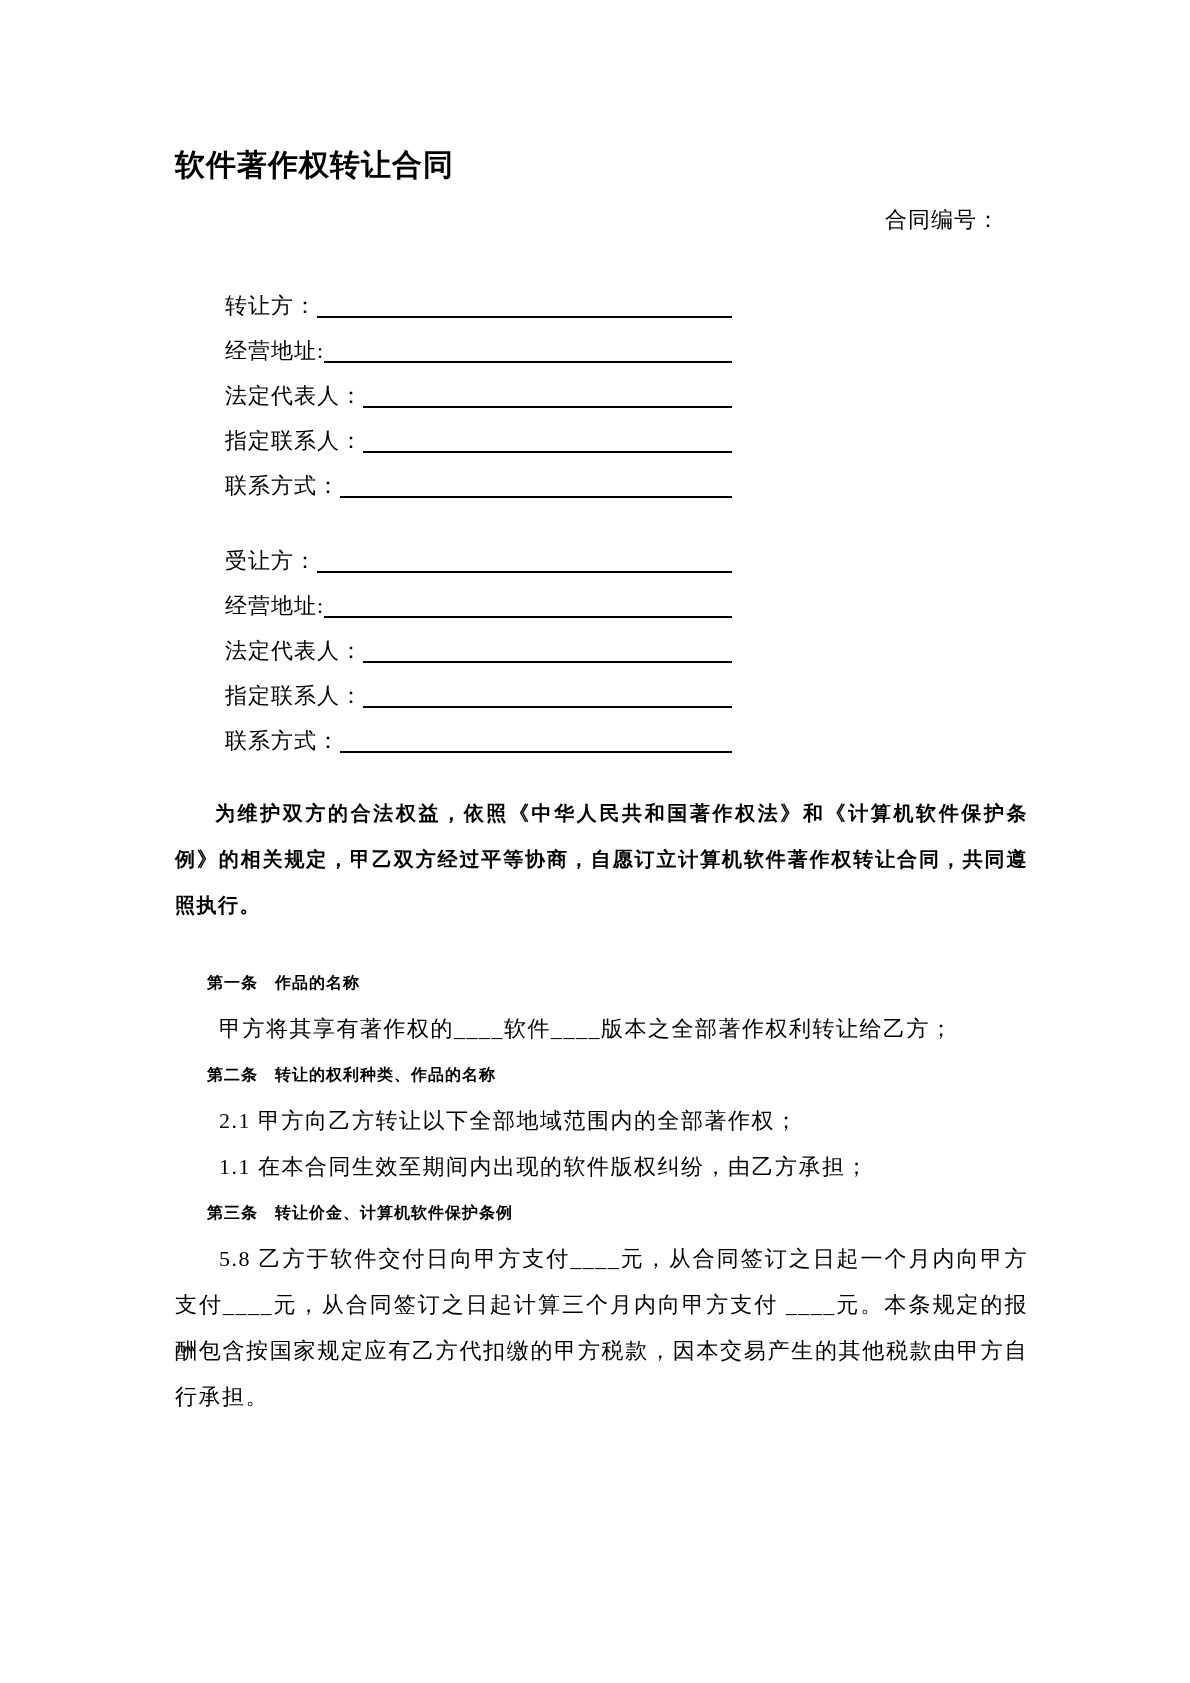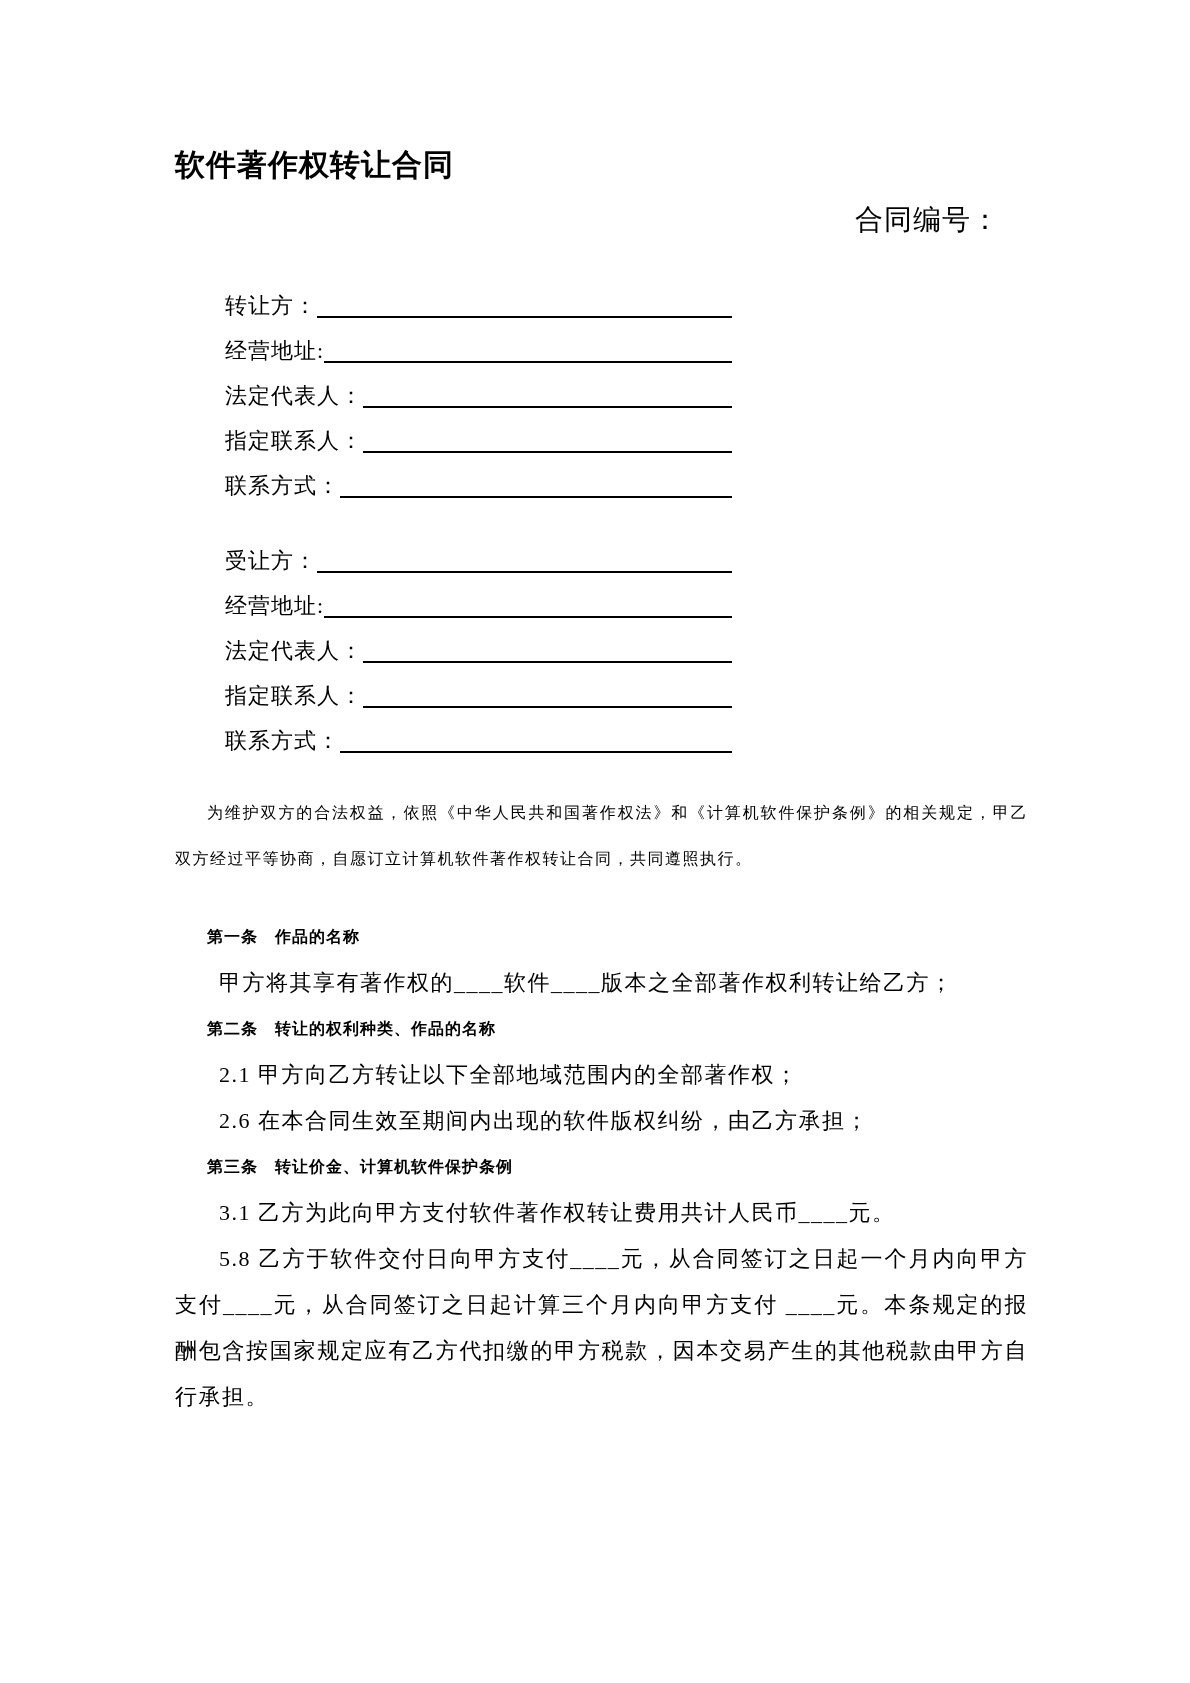--- a/index.html
+++ b/index.html
@@ -23,21 +23,21 @@
     margin: 0;
     font-size: 30px;
     line-height: 34px;
     font-weight: bold;
     letter-spacing: 1px;
   }
   .contract-no-row {
     margin-top: 24px;
     padding-right: 28px;
     text-align: right;
-    font-size: 28px;
+    font-size: 22px;
     line-height: 28px;
     letter-spacing: 1px;
   }
   .form-group {
     margin-left: 50px;
     width: 507px;
   }
   .form-group.first { margin-top: 46px; }
   .form-group.second { margin-top: 30px; }
   .form-row {
@@ -54,25 +54,26 @@
     flex: 0 0 auto;
   }
   .blank-line {
     flex: 1 1 auto;
     border-bottom: 2px solid #000000;
     margin-bottom: 7px;
     min-width: 40px;
   }
   .preamble {
     margin: 30px 0 32px 0;
-    font-size: 16px;
+    font-size: 20px;
     line-height: 46px;
     letter-spacing: 1.5px;
     text-indent: 2em;
     text-align: justify;
+    font-weight: bold;
   }
   .section-heading {
     margin: 0;
     font-size: 16px;
     line-height: 46px;
     font-weight: bold;
     text-indent: 2em;
     letter-spacing: 1px;
     font-family: "Liberation Sans", "DejaVu Sans", sans-serif;
   }
@@ -142,19 +143,18 @@
     </div>
   </div>
 
   <p class="preamble">为维护双方的合法权益，依照《中华人民共和国著作权法》和《计算机软件保护条例》的相关规定，甲乙双方经过平等协商，自愿订立计算机软件著作权转让合同，共同遵照执行。</p>
 
   <h2 class="section-heading">第一条　作品的名称</h2>
   <p class="clause">甲方将其享有著作权的____软件____版本之全部著作权利转让给乙方；</p>
 
   <h2 class="section-heading">第二条　转让的权利种类、作品的名称</h2>
   <p class="clause">2.1 甲方向乙方转让以下全部地域范围内的全部著作权；</p>
-  <p class="clause">2.6 在本合同生效至期间内出现的软件版权纠纷，由乙方承担；</p>
+  <p class="clause">1.1 在本合同生效至期间内出现的软件版权纠纷，由乙方承担；</p>
 
   <h2 class="section-heading">第三条　转让价金、计算机软件保护条例</h2>
-  <p class="clause">3.1 乙方为此向甲方支付软件著作权转让费用共计人民币____元。</p>
   <p class="clause">5.8 乙方于软件交付日向甲方支付____元，从合同签订之日起一个月内向甲方支付____元，从合同签订之日起计算三个月内向甲方支付 ____元。本条规定的报酬包含按国家规定应有乙方代扣缴的甲方税款，因本交易产生的其他税款由甲方自行承担。</p>
 
 </div>
 
 </body></html>

